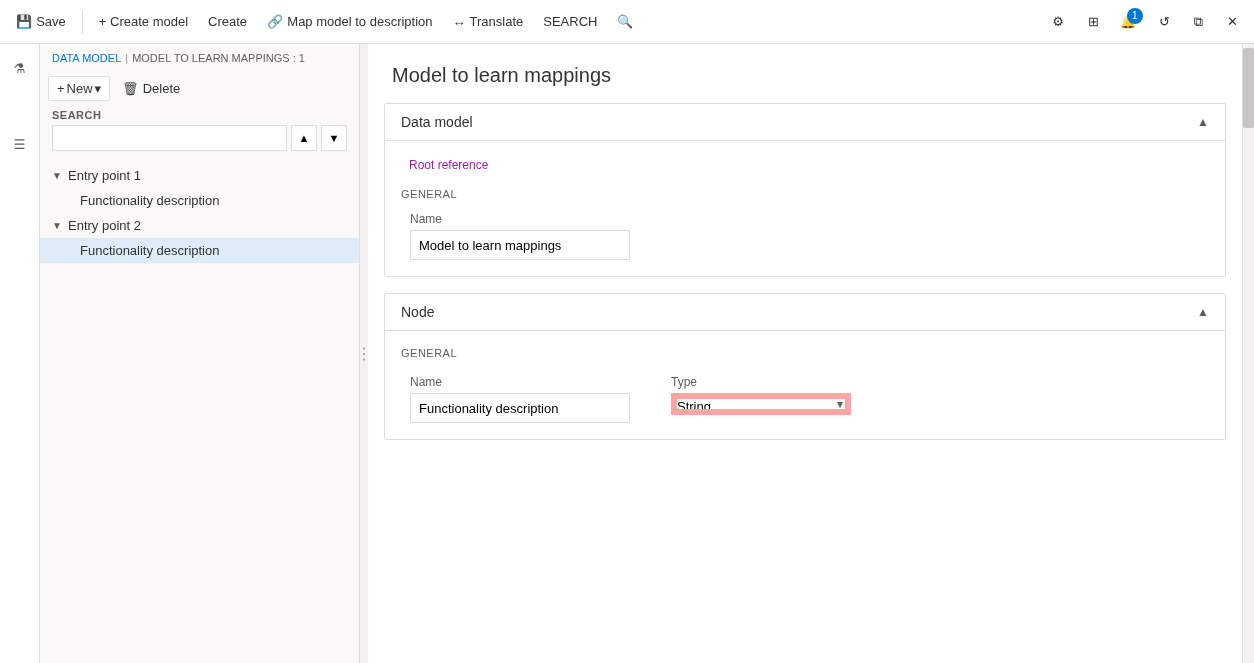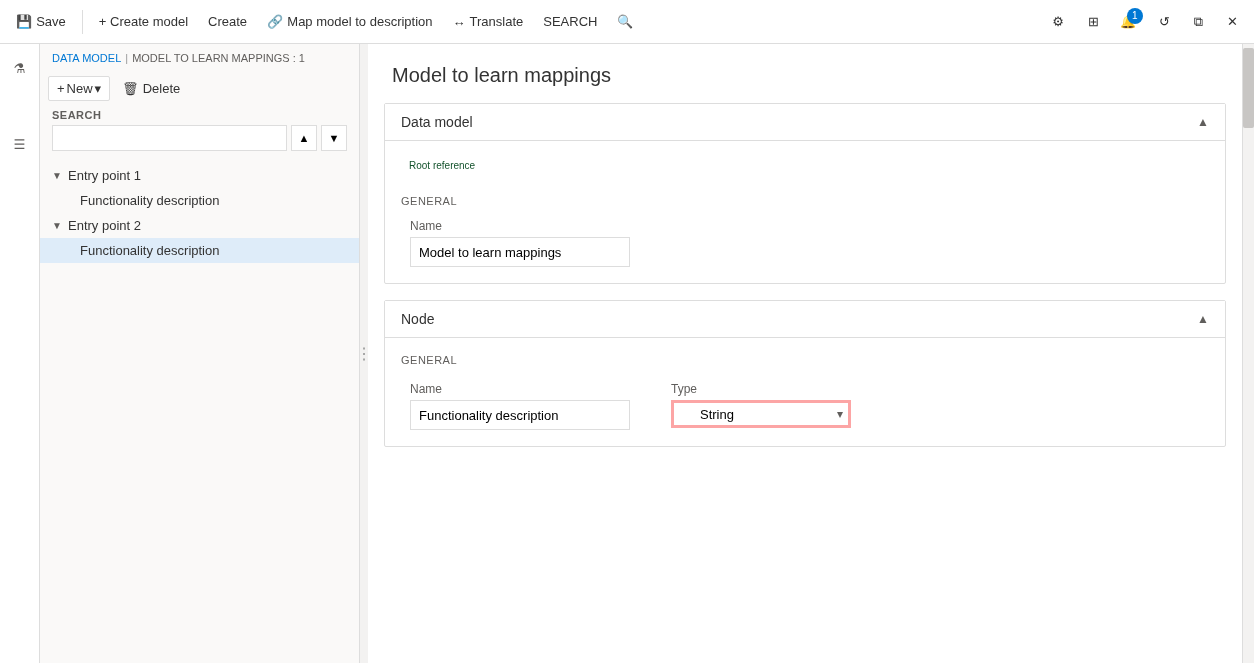--- a/index.html
+++ b/index.html
@@ -118,22 +118,22 @@
     .section-header {
       display: flex; align-items: center; justify-content: space-between;
       padding: 10px 16px; background: #fff; border-bottom: 1px solid #ddd; cursor: pointer;
     }
     .section-title { font-size: 14px; font-weight: 500; color: #333; }
     .section-collapse { font-size: 12px; color: #605e5c; }
     .section-body { padding: 16px; }
 
     
     .root-ref-link {
-      color: #14532d; text-decoration: none; cursor: pointer; font-size: 10px;
-      padding: 0 8px; margin-bottom: 24px; display: inline-block;
+      color: #a21caf; text-decoration: none; cursor: pointer; font-size: 12px;
+      padding: 0 8px; margin-bottom: 16px; display: inline-block;
     }
 
     
     .field-group { margin-top: 12px; margin-left: 9px; }
     .field-label { font-size: 12px; color: #605e5c; margin-bottom: 4px; }
     .field-input {
       width: 220px; height: 30px; border: 1px solid #ddd; padding: 0 8px;
       font-size: 13px; outline: none; background: #fff;
     }
     .field-textarea {
@@ -143,21 +143,21 @@
 
     .general-label {
       font-size: 11px; font-weight: 400; color: #605e5c; letter-spacing: 0.5px; margin-bottom: 4px;
     }
 
     
     .node-fields-row { display: flex; gap: 32px; }
     .node-field-col { display: flex; flex-direction: column; }
 
     .select-field {
-      width: 180px; height: 28px; border: 3px solid #fca5a5; padding: 0 26px;
+      width: 180px; height: 22px; border: 6px solid #fca5a5; padding: 0 0;
       font-size: 13px; outline: none; background: #fff; cursor: pointer;
       appearance: none; -webkit-appearance: none;
     }
     .select-wrapper { position: relative; display: inline-block; }
     .select-wrapper::after {
       content: '▾'; position: absolute; right: 8px; top: 50%; transform: translateY(-50%);
       pointer-events: none; color: #605e5c; font-size: 12px;
     }
 
     

